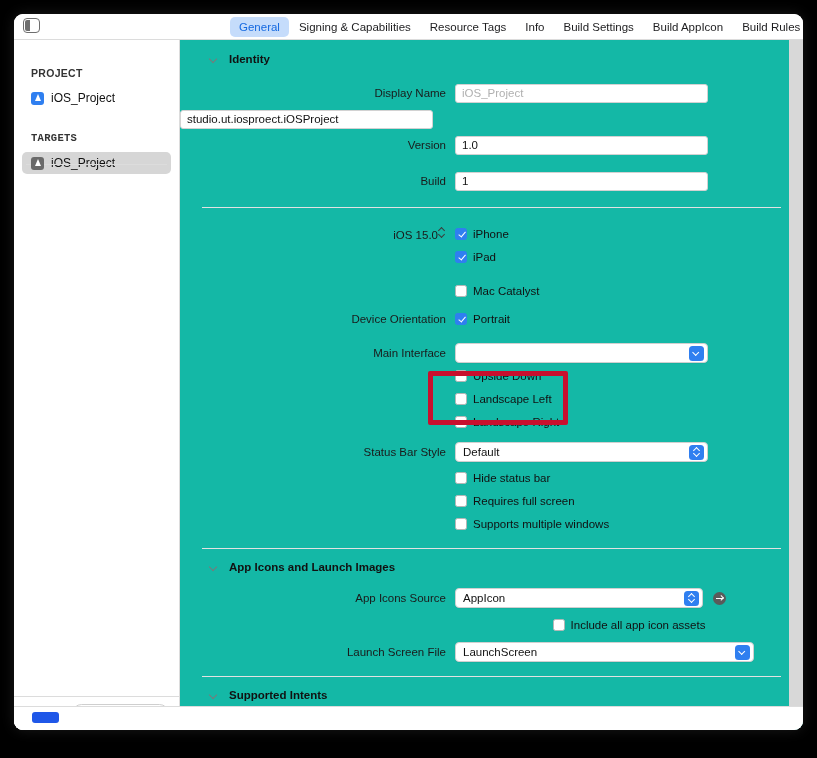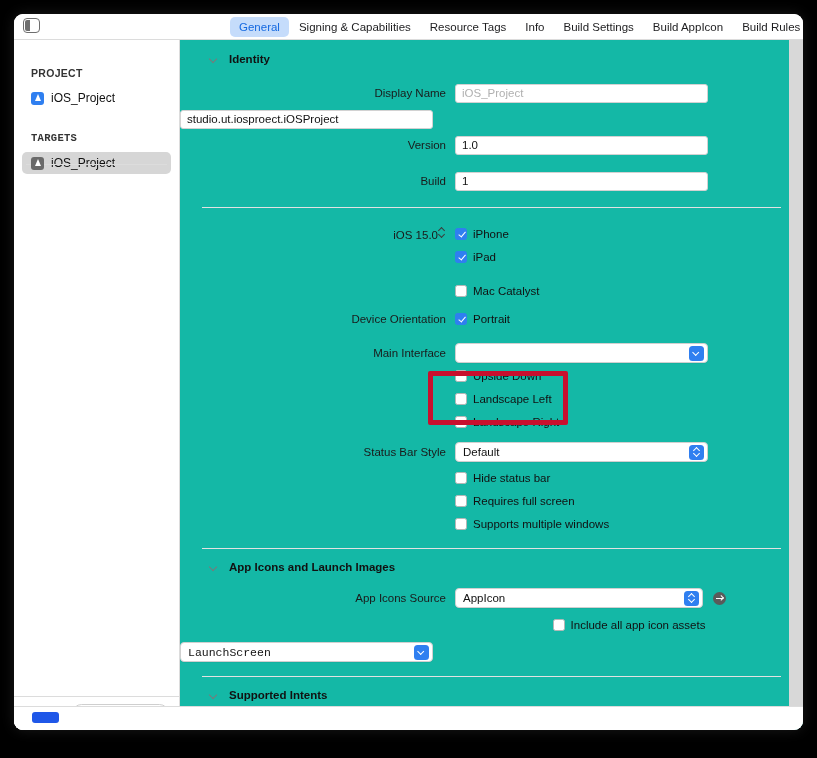--- a/index.html
+++ b/index.html
@@ -636,21 +636,22 @@
 
       <div class="row" style="margin-top:7px;justify-content:center;">
         <div class="lbl"></div>
         <div class="check-row">
           <span class="cb"></span>
           <span>Include all app icon assets</span>
         </div>
       </div>
 
       <div class="row" style="margin-top:7px;">
-        <div class="popup" style="width:253px;font-family:Liberation Mono, monospace;">
+        <div class="lbl">Launch Screen File</div>
+        <div class="popup" style="width:299px;">
           <span class="pval">LaunchScreen</span>
           <span class="pop-ind down"></span>
         </div>
       </div>
 
       <div class="hr" style="margin-top:14px;"></div>
 
       <div class="section-head" style="margin-top:12px;">
         <span class="chev"></span>
         <span class="section-title">Supported Intents</span>

